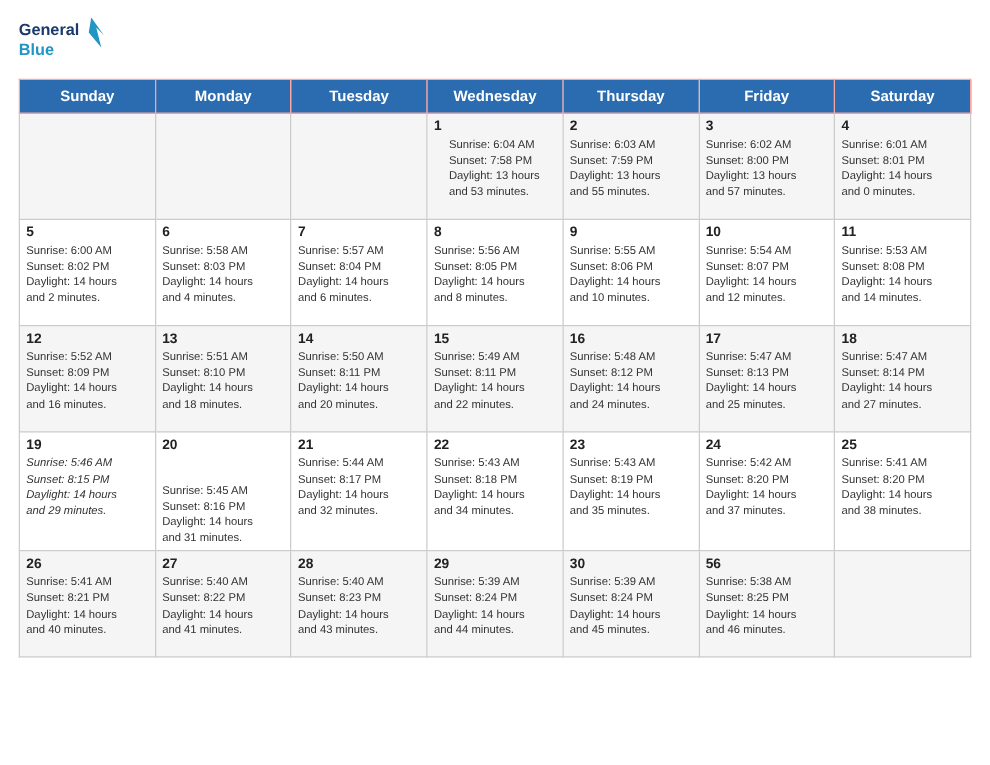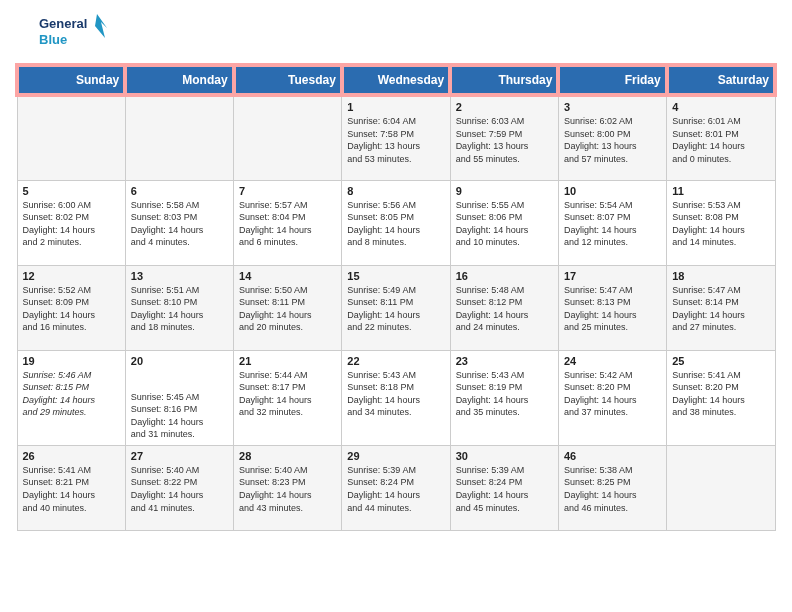--- a/index.html
+++ b/index.html
@@ -12,21 +12,20 @@
     }
     .header {
       display: flex;
       justify-content: space-between;
       align-items: flex-start;
       margin-bottom: 8px;
     }
     .logo {
       display: flex;
       gap: 4px;
-      margin-left: 24px;
     }
     .title-block {
       text-align: right;
     }
     .month-year {
       font-size: 32px;
       font-weight: bold;
       color: #1a1a2e;
     }
     .location {
@@ -37,22 +36,22 @@
       width: 100%;
       border-collapse: collapse;
       table-layout: fixed;
     }
     thead th {
       background-color: #2b6cb0;
       color: #fff;
       font-size: 12px;
       font-weight: bold;
       padding: 6px 4px;
-      text-align: right;
-      border: 4px solid #fca5a5;
+      text-align: center;
+      border: 1px solid #fca5a5;
     }
     tbody td {
       border: 1px solid #ccc;
       vertical-align: top;
       padding: 4px 5px;
       font-size: 9.5px;
       color: #222;
       height: 85px;
     }
     tbody tr:nth-child(odd) td {
@@ -104,21 +103,21 @@
         <th>Saturday</th>
       </tr>
   </thead>
   <tbody id="calendar-body">
   <tr>
         <td class="empty"></td>
         <td class="empty"></td>
         <td class="empty"></td>
         <td>
           <div class="day-num">1</div>
-          <div class="day-info" style="white-space: pre-line;">Sunrise: 6:04 AM
+          <div class="day-info" style="white-space: pre-line; margin-left: 12px;">Sunrise: 6:04 AM
 Sunset: 7:58 PM
 Daylight: 13 hours
 and 53 minutes.</div>
         </td>
         <td>
           <div class="day-num">2</div>
           <div class="day-info" style="white-space: pre-line;">Sunrise: 6:03 AM
 Sunset: 7:59 PM
 Daylight: 13 hours
 and 55 minutes.</div>
@@ -321,21 +320,21 @@
 and 44 minutes.</div>
         </td>
         <td>
           <div class="day-num">30</div>
           <div class="day-info" style="white-space: pre-line;">Sunrise: 5:39 AM
 Sunset: 8:24 PM
 Daylight: 14 hours
 and 45 minutes.</div>
         </td>
         <td>
-          <div class="day-num">46</div>
+          <div class="day-num">56</div>
           <div class="day-info" style="white-space: pre-line;">Sunrise: 5:38 AM
 Sunset: 8:25 PM
 Daylight: 14 hours
 and 46 minutes.</div>
         </td>
         <td class="empty"></td>
       </tr>
     </tbody>
 </table>
 

